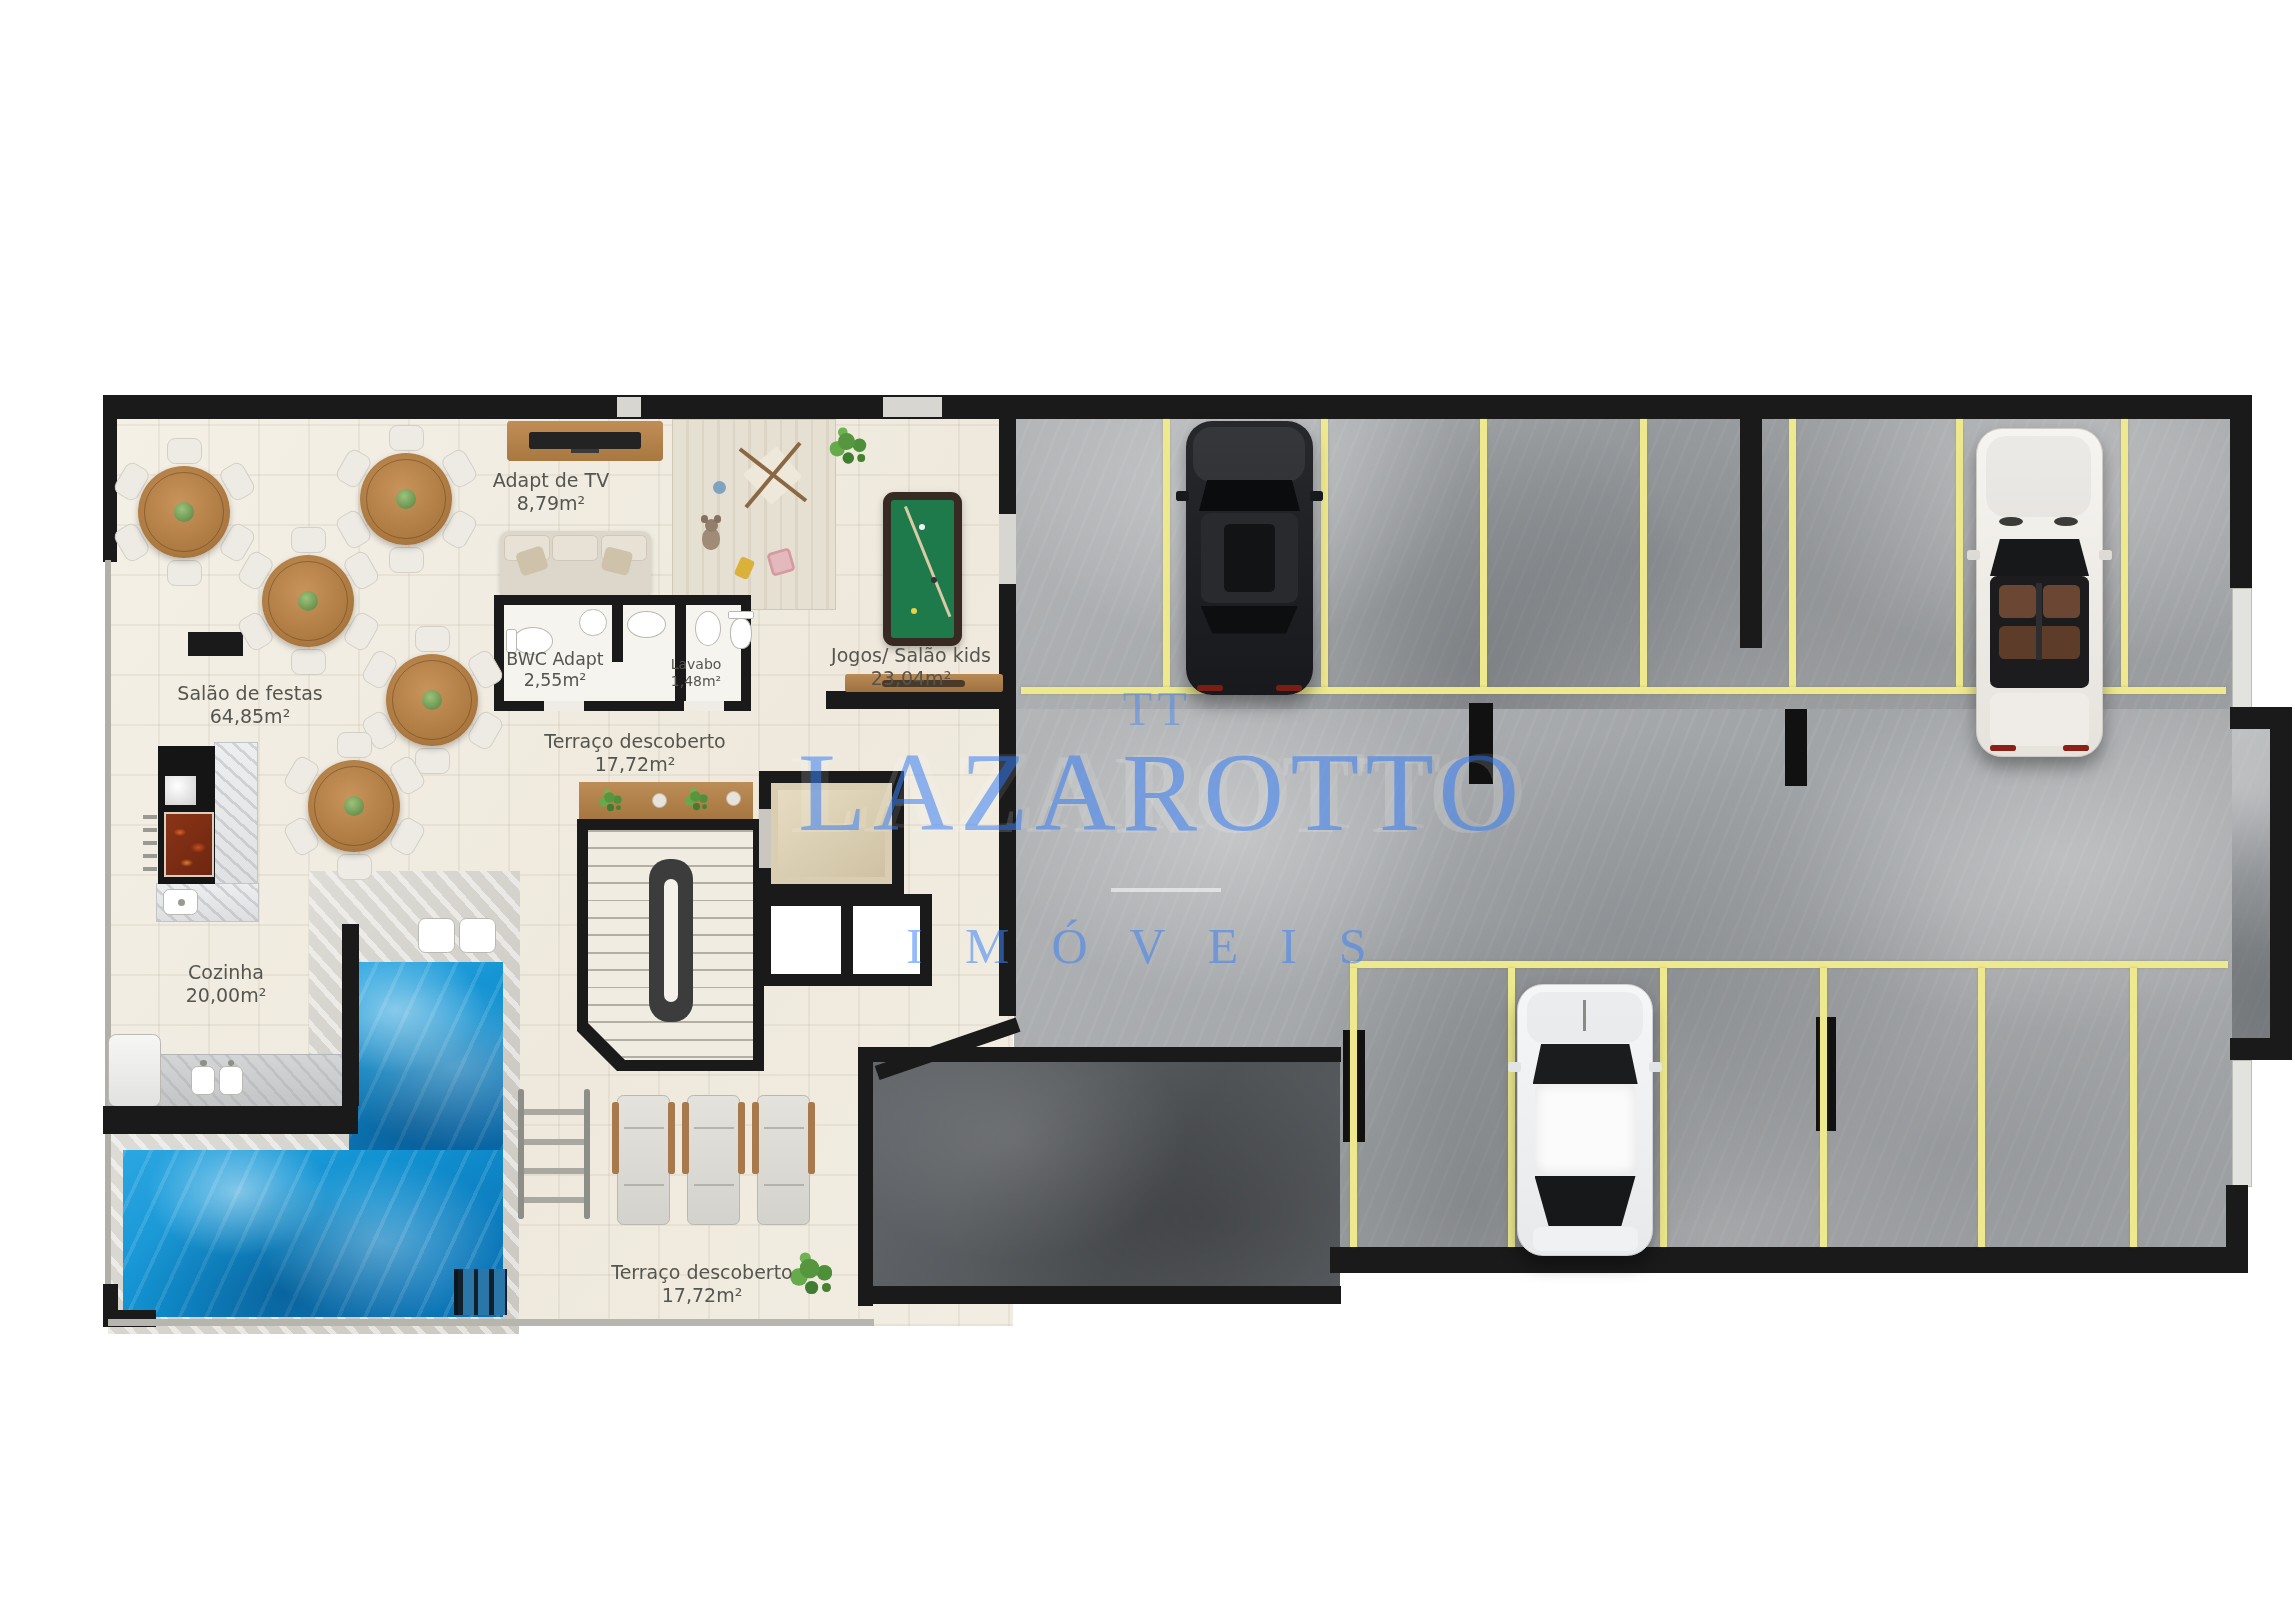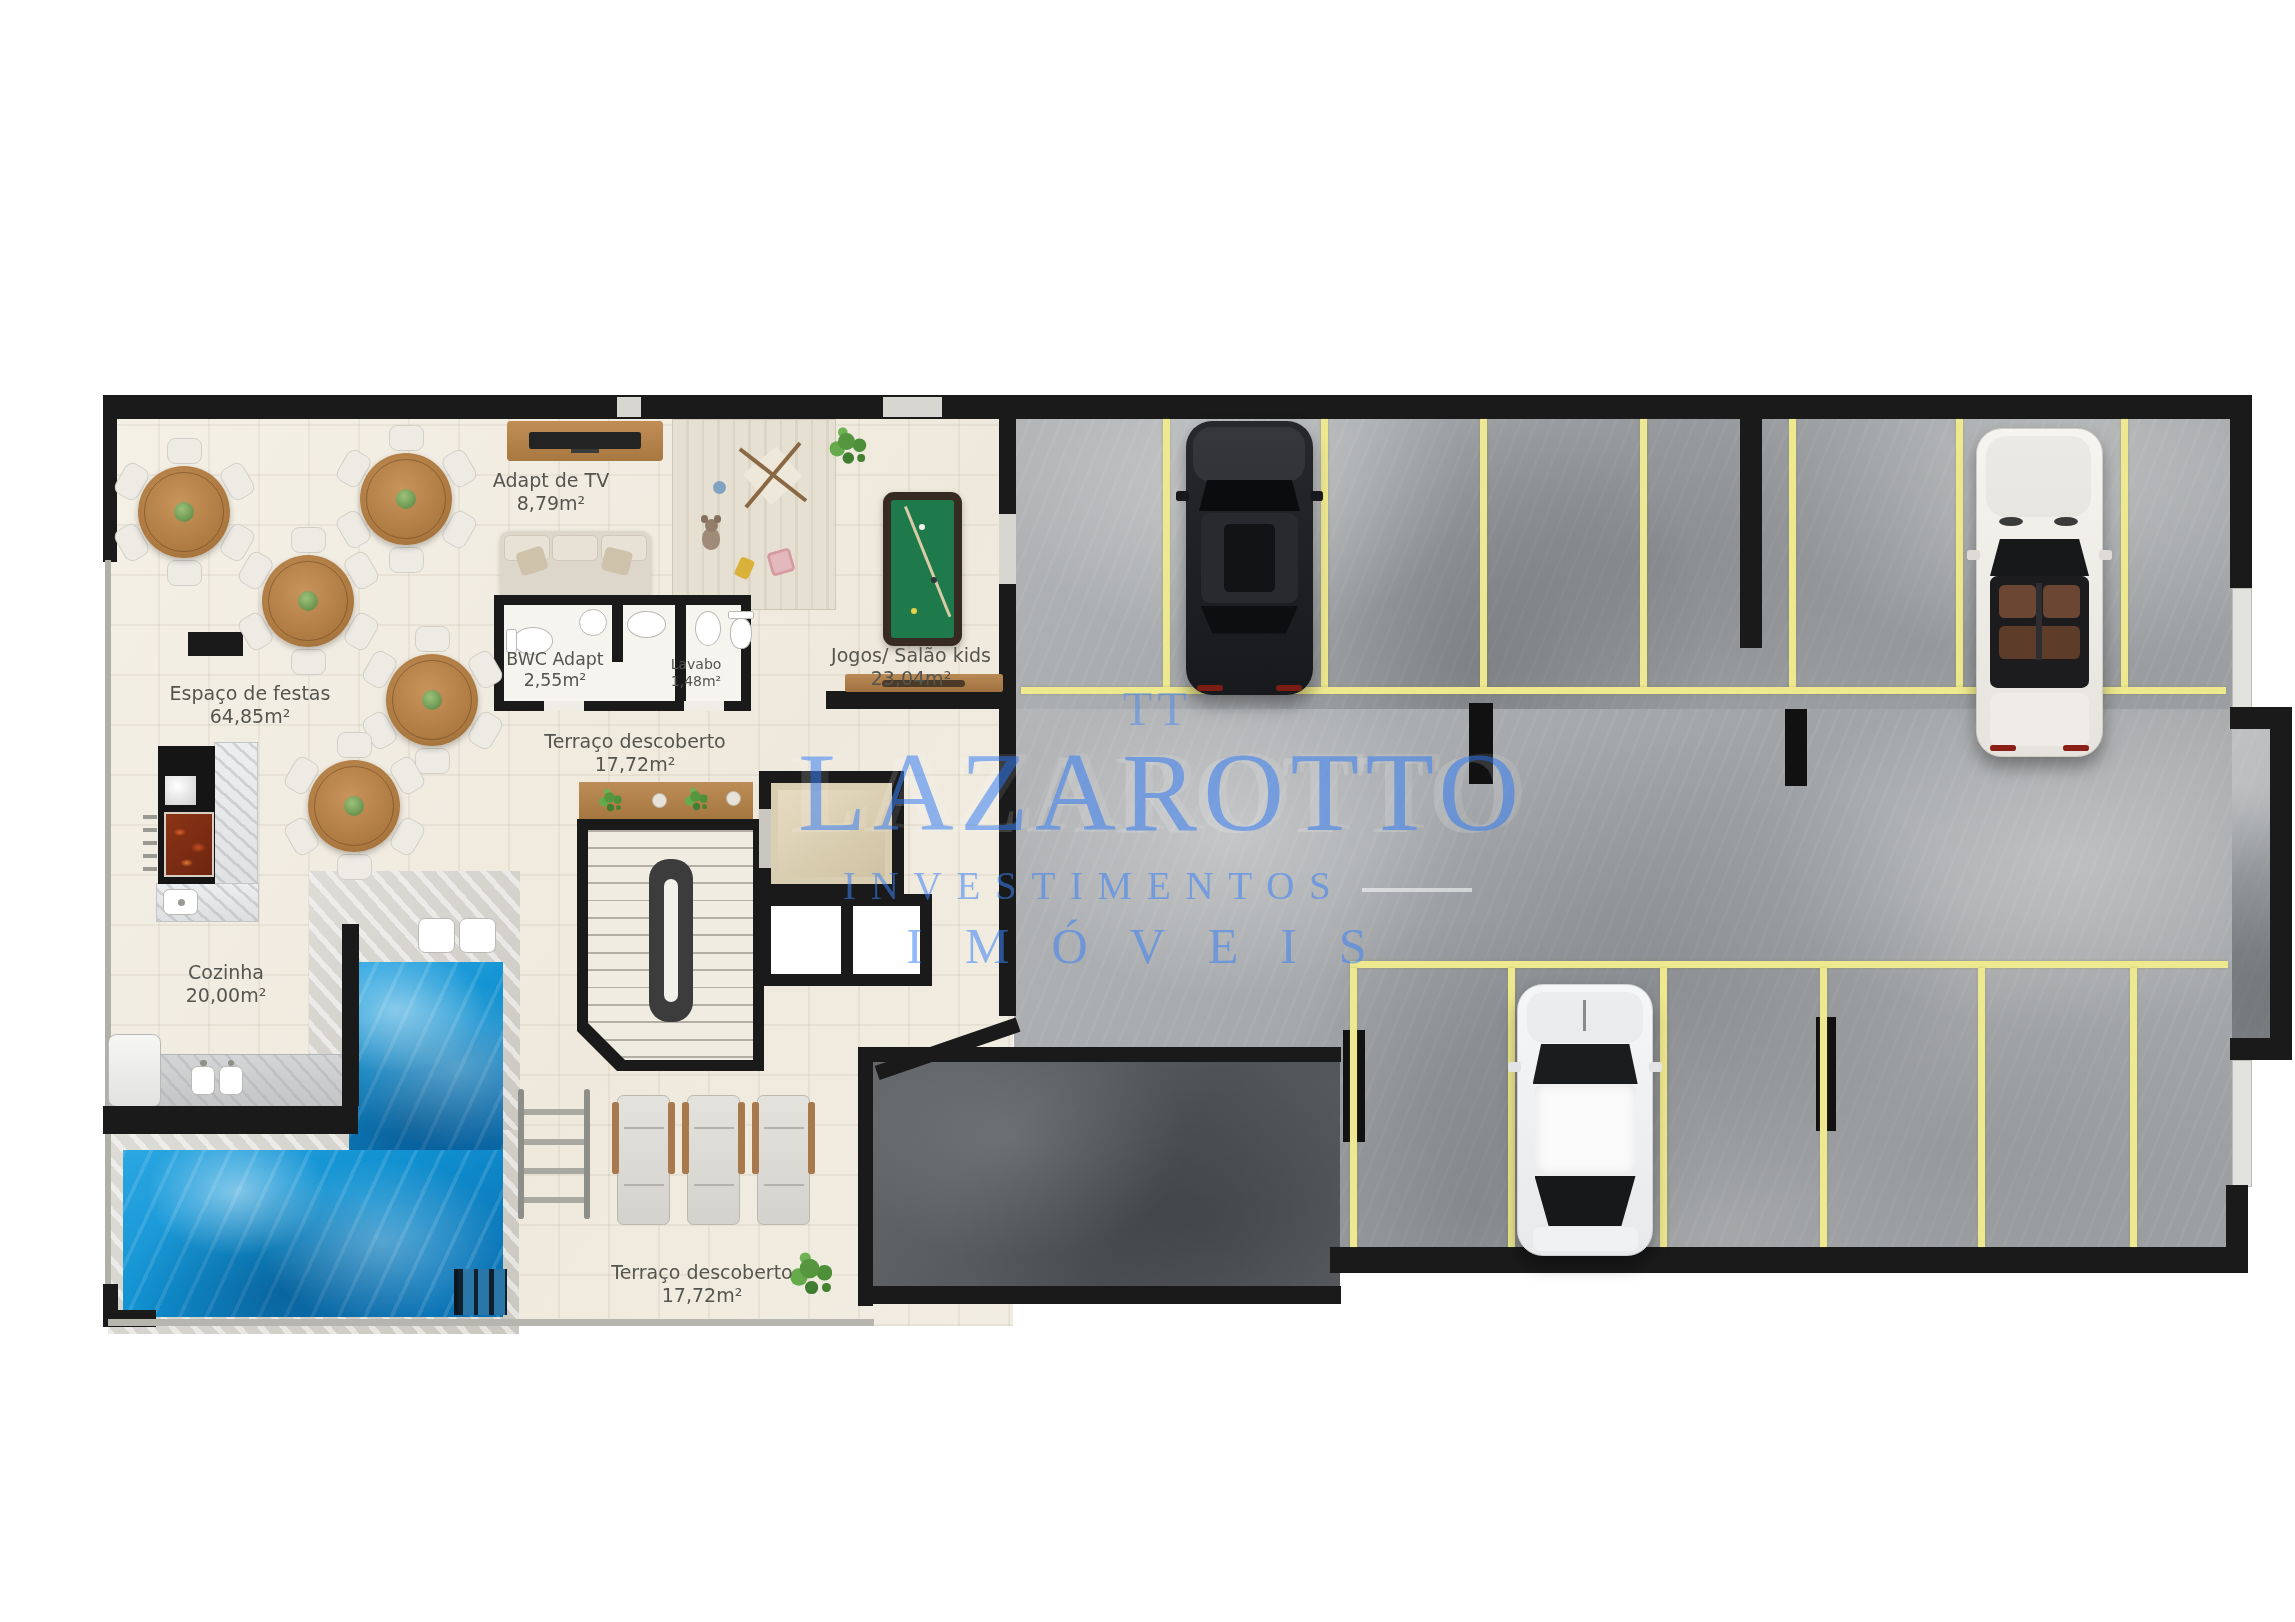--- a/index.html
+++ b/index.html
@@ -376,21 +376,21 @@
         <div class="chair" style="left: -17.4px; top: -13px; transform: rotate(300deg) translateY(-61px);"></div>
         <div class="tabletop"></div>
       </div>
     </div>
 
   <div class="label" style="left:551px;top:492px;">
     <div>Adapt de TV</div>
       <div>8,79m²</div>
   </div>
   <div class="label" style="left:250px;top:705px;">
-    <div>Espaço de festas</div>
+    <div>Salão de festas</div>
       <div>64,85m²</div>
   </div>
   <div class="label" style="left:555px;top:670px;font-size:17.4px;">
     <div>BWC Adapt</div>
       <div>2,55m²</div>
   </div>
   <div class="label" style="left:696px;top:673px;font-size:14px;">
     <div>Lavabo</div>
       <div>1,48m²</div>
   </div>
@@ -407,18 +407,18 @@
       <div>20,00m²</div>
   </div>
   <div class="label" style="left:702px;top:1284px;">
     <div>Terraço descoberto</div>
       <div>17,72m²</div>
   </div>
 
   <div class="wm" style="left:790px;top:681px;width:735px;">
     <div class="logo">TT</div>
     <div class="l1">LAZAROTTO</div>
-    <div class="l2"><span>INVESTIMENTOS</span><span class="dash"></span></div>
+    <div class="l2"><span class="dash"></span></div>
     <div class="l3">IMÓVEIS</div>
   </div>
 
 </div>
 
 
 </body></html>

